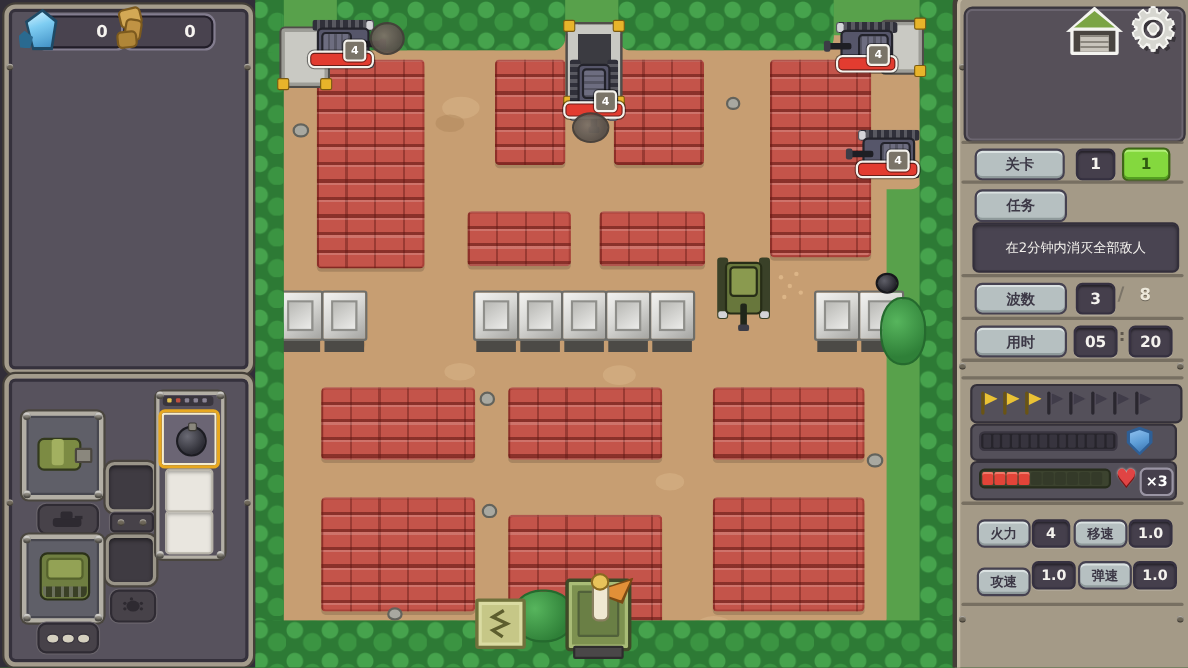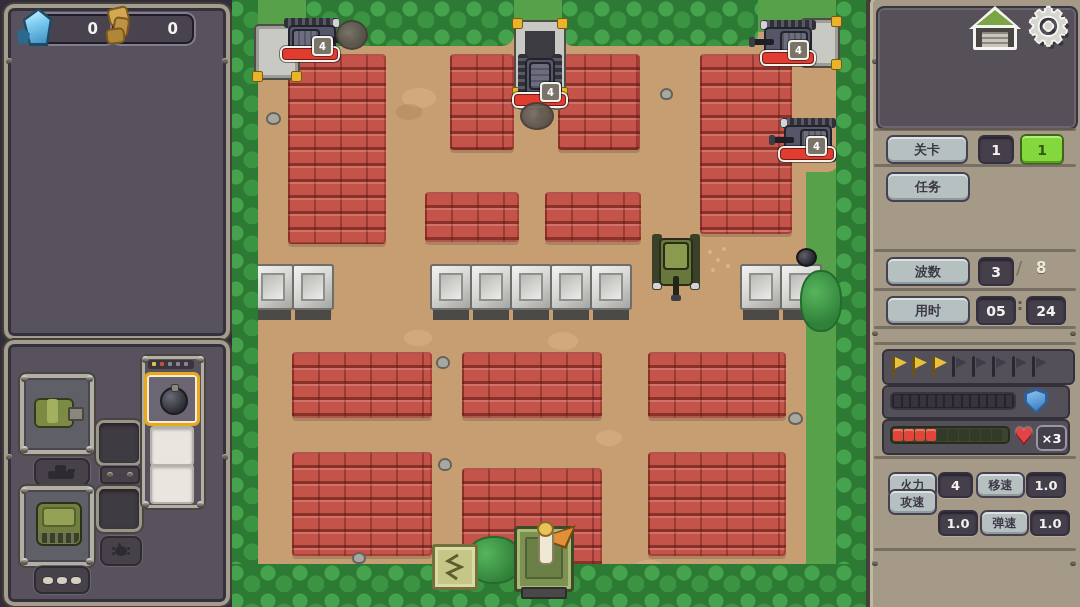--- a/index.html
+++ b/index.html
@@ -415,32 +415,33 @@
     <span>⚙</span>
   </div>
 
   <div class="seam" style="left:874px;top:128px;width:202px"></div>
   <div class="pill" style="left:886px;top:135px;width:78px;height:25px">关卡</div>
   <div class="dbox" style="left:978px;top:135px;width:32px;height:25px">1</div>
   <div class="gbox" style="left:1020px;top:134px;width:40px;height:27px">1</div>
 
   <div class="seam" style="left:874px;top:164px;width:202px"></div>
   <div class="pill" style="left:886px;top:172px;width:80px;height:26px">任务</div>
+  <div class="mission-box" style="left:884px;top:202px;width:184px;height:42px">在2分钟内消灭全部敌人</div>
 
   <div class="seam" style="left:874px;top:249px;width:202px"></div>
   <div class="pill" style="left:886px;top:257px;width:80px;height:25px">波数</div>
   <div class="dbox" style="left:978px;top:257px;width:32px;height:25px">3</div>
   <div class="plain" style="left:1016px;top:258px;font-size:17px">/</div>
   <div class="plain" style="left:1036px;top:259px;font-size:15px;color:#ece8da;text-shadow:0 1px 0 #6b6457">8</div>
 
   <div class="seam" style="left:874px;top:288px;width:202px"></div>
   <div class="pill" style="left:886px;top:296px;width:80px;height:25px">用时</div>
   <div class="dbox" style="left:976px;top:296px;width:36px;height:25px">05</div>
   <div class="plain" style="left:1017px;top:296px;font-size:15px;color:#5e574d">:</div>
-  <div class="dbox" style="left:1026px;top:296px;width:36px;height:25px">24</div>
+  <div class="dbox" style="left:1026px;top:296px;width:36px;height:25px">20</div>
   <div class="seam" style="left:874px;top:326px;width:202px"></div>
 
   <div class="seam" style="left:874px;top:342px;width:202px"></div>
   <div class="strip" style="left:882px;top:349px;width:184px;height:32px;padding-left:5px">
       <span class="flag done"></span>
       <span class="flag done"></span>
       <span class="flag done"></span>
       <span class="flag pending"></span>
       <span class="flag pending"></span>
       <span class="flag pending"></span>
@@ -485,19 +486,19 @@
       </div>
     <div class="heart" style="left:130px;top:4px">♥</div>
     <div class="x3" style="left:152px;top:4px;width:27px;height:22px">×3</div>
   </div>
 
   <div class="seam" style="left:874px;top:456px;width:202px"></div>
   <div class="pill" style="left:888px;top:472px;width:45px;height:22px;font-size:12px">火力</div>
   <div class="dbox" style="left:938px;top:472px;width:31px;height:22px;font-size:13px">4</div>
   <div class="pill" style="left:976px;top:472px;width:45px;height:22px;font-size:12px">移速</div>
   <div class="dbox" style="left:1026px;top:472px;width:36px;height:22px;font-size:13px">1.0</div>
-  <div class="pill" style="left:888px;top:489px;width:45px;height:22px;font-size:12px">攻速</div>
+  <div class="pill" style="left:888px;top:516px;width:45px;height:22px;font-size:12px">攻速</div>
   <div class="dbox" style="left:938px;top:510px;width:36px;height:22px;font-size:13px">1.0</div>
   <div class="pill" style="left:980px;top:510px;width:45px;height:22px;font-size:12px">弹速</div>
   <div class="dbox" style="left:1030px;top:510px;width:36px;height:22px;font-size:13px">1.0</div>
   <div class="seam" style="left:874px;top:548px;width:202px"></div>
 
 </div>
 
 </body></html>

